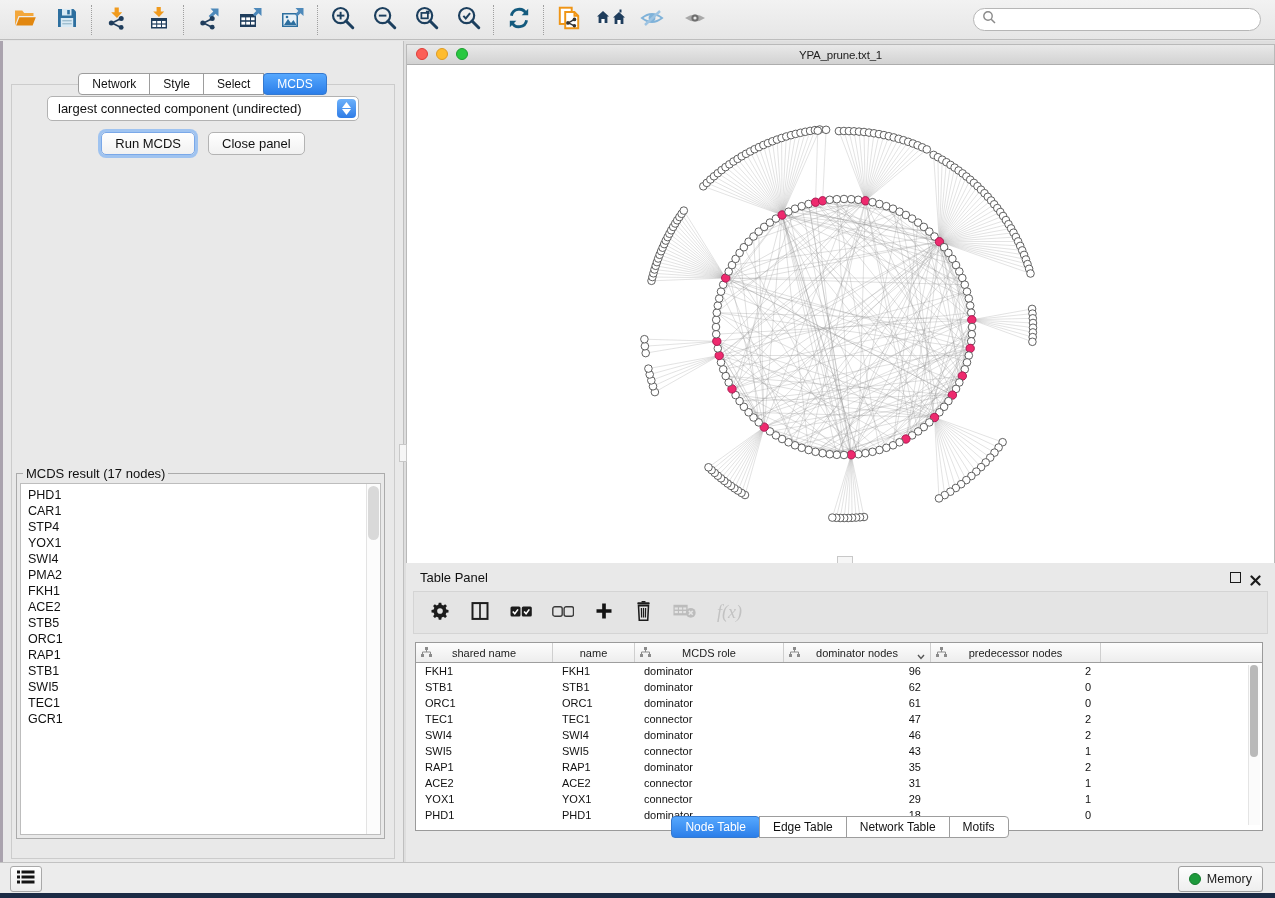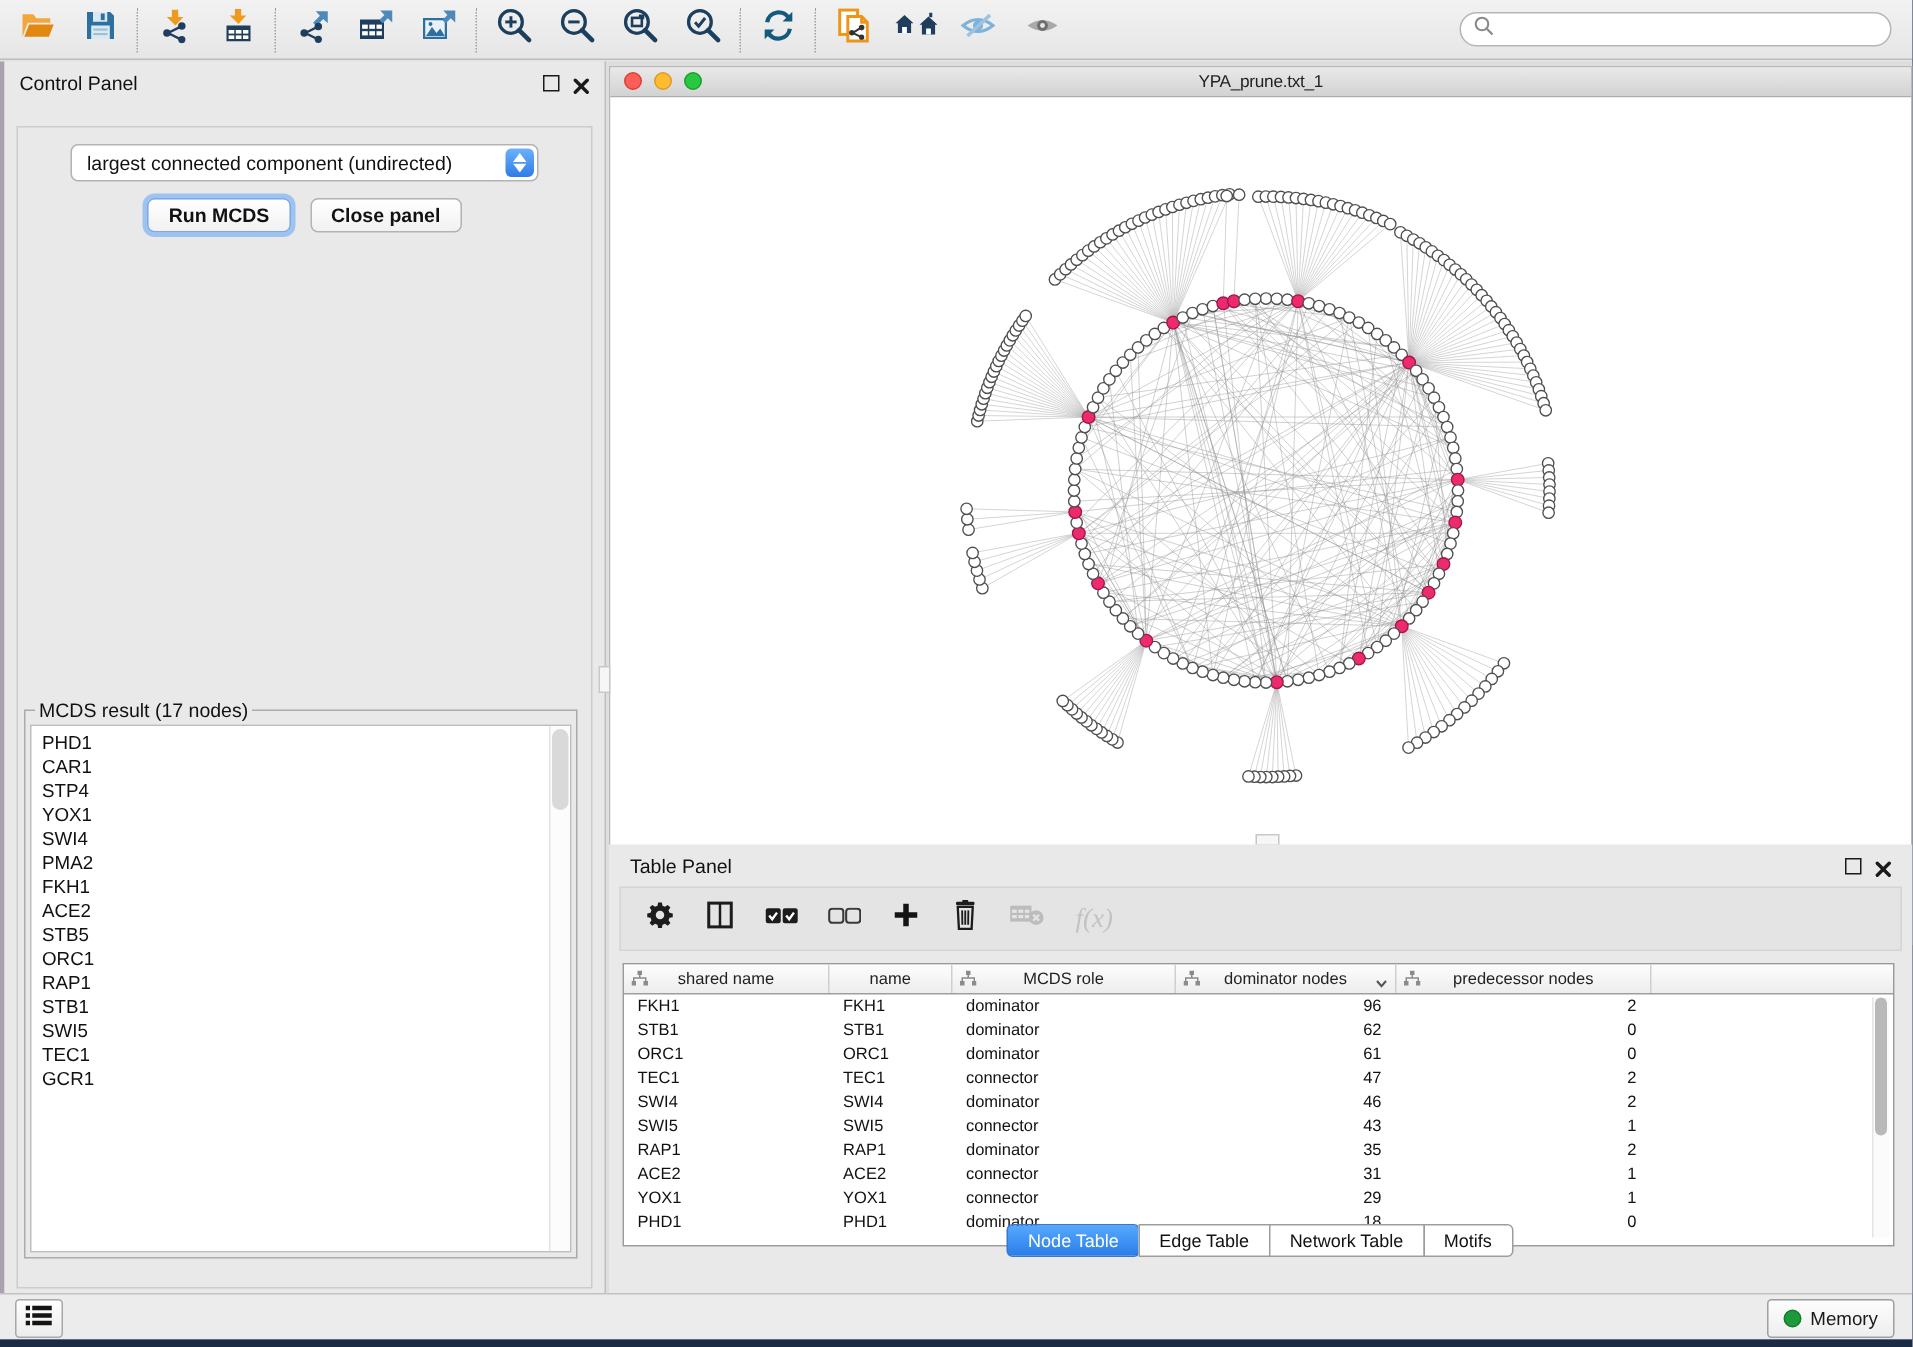--- a/index.html
+++ b/index.html
@@ -32,21 +32,21 @@
   .seg.active{background:linear-gradient(#56a8fe,#2b7ee9);color:#fff;border:1px solid #3579cf;border-radius:4px;}
   .cp-body{position:absolute;left:8px;right:8px;top:43px;bottom:3px;background:#e9e9e9;border:1px solid #cccccc;}
   .opt-label{text-align:center;margin-top:32px;font-size:13px;color:#111;}
   .opt-select{width:310px;height:23px;margin:11px auto 0 auto;background:#fff;border:1px solid #b2b2b2;border-radius:5px;
               display:flex;align-items:center;cursor:pointer;}
   .opt-select .val{flex:1;font-size:13px;padding-left:10px;color:#111;white-space:nowrap;}
   .stepper{width:19px;height:19px;margin-right:2px;border-radius:4px;background:linear-gradient(#6cb1fb,#2f7ce6);
            display:flex;flex-direction:column;align-items:center;justify-content:center;gap:1px;}
   .btn-row{display:flex;justify-content:center;gap:13px;margin-top:11px;}
   .btn{height:23px;padding:0 13px;font-size:13px;background:linear-gradient(#ffffff,#f1f1f1);
-       border:1px solid #b3b3b3;border-radius:5px;cursor:pointer;color:#111;font-weight:bold;}
+       border:1px solid #b3b3b3;border-radius:5px;cursor:pointer;color:#111;}
   .btn.focused{box-shadow:0 0 0 3px rgba(110,170,245,.6);border-color:#7aa8e8;}
   .mcds-box{position:absolute;left:4px;right:9px;top:381px;height:371px;border:1px solid #ababab;
             margin:0;padding:0;background:#e9e9e9;}
   .mcds-box legend{font-size:13px;margin-left:6px;padding:0 3px;color:#111;}
   .mcds-list{position:absolute;left:3px;right:3px;top:2px;bottom:3px;background:#fff;border:1px solid #bdbdbd;overflow:hidden;}
   .mcds-scroll{position:absolute;right:0;top:0;bottom:0;width:13px;border-left:1px solid #e3e3e3;background:#fcfcfc;}
   .mcds-scroll .thumb{position:absolute;left:1px;right:1px;top:2px;height:54px;background:#d9d9d9;border-radius:6px;}
   .mcds-item{font-size:12.5px;line-height:16px;padding-left:7px;color:#111;}
   .mcds-items{padding-top:3px;}
   
@@ -264,31 +264,26 @@
             <line x1="9.2" y1="9.2" x2="13" y2="13" stroke="#8a8a8a" stroke-width="1.5"></line>
           </svg></span>
       <input type="text" value="" style="">
     </div>
   </div>
 
   <div class="workspace"></div>
   <div class="leftedge"></div>
 
   <div class="cpanel">
-    <div class="phead">
-      <span class="ptitle">Control Panel</span>
-      <span class="spacer"></span>
-      <span class="win-min"></span>
-      <span class="win-x"><svg width="11" height="11" viewBox="0 0 11 11">
-            <g stroke="#1a1a1a" stroke-width="2.2" stroke-linecap="round">
-              <line x1="1.5" y1="1.5" x2="9.5" y2="9.5"></line>
-              <line x1="9.5" y1="1.5" x2="1.5" y2="9.5"></line>
-            </g>
-          </svg></span>
-    </div>
+    <div class="cp-tabs">
+        <div class="seg">Network</div>
+        <div class="seg">Style</div>
+        <div class="seg">Select</div>
+        <div class="seg active">MCDS</div>
+      </div>
     <div class="cp-body">
       <div class="opt-select">
         <span class="val">largest connected component (undirected)</span>
         <span class="stepper">
           <svg width="9" height="6" viewBox="0 0 9 6">
               <path d="M4.5 0 L9 6 H0 z" fill="#fff"></path>
             </svg>
           <svg width="9" height="6" viewBox="0 0 9 6">
               <path d="M4.5 6 L0 0 H9 z" fill="#fff"></path>
             </svg>

